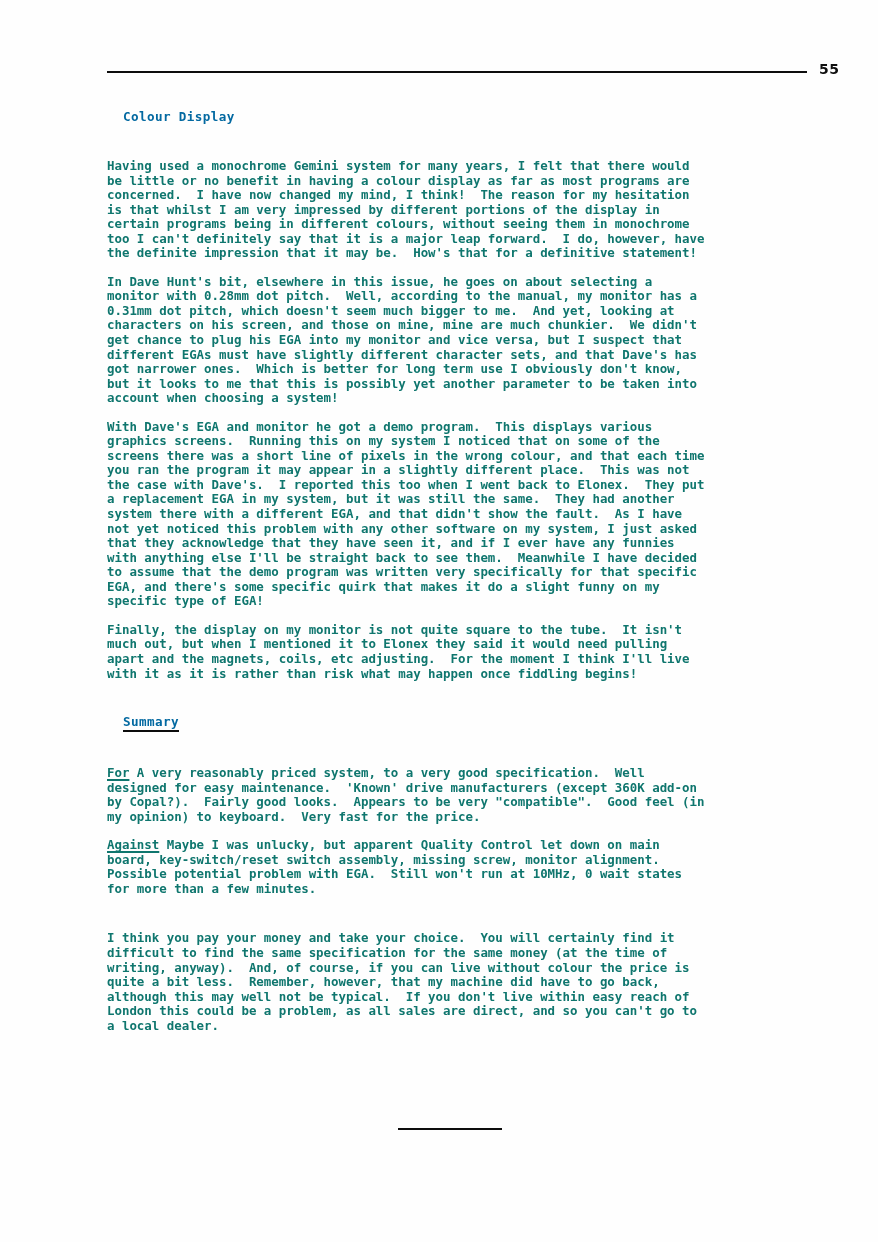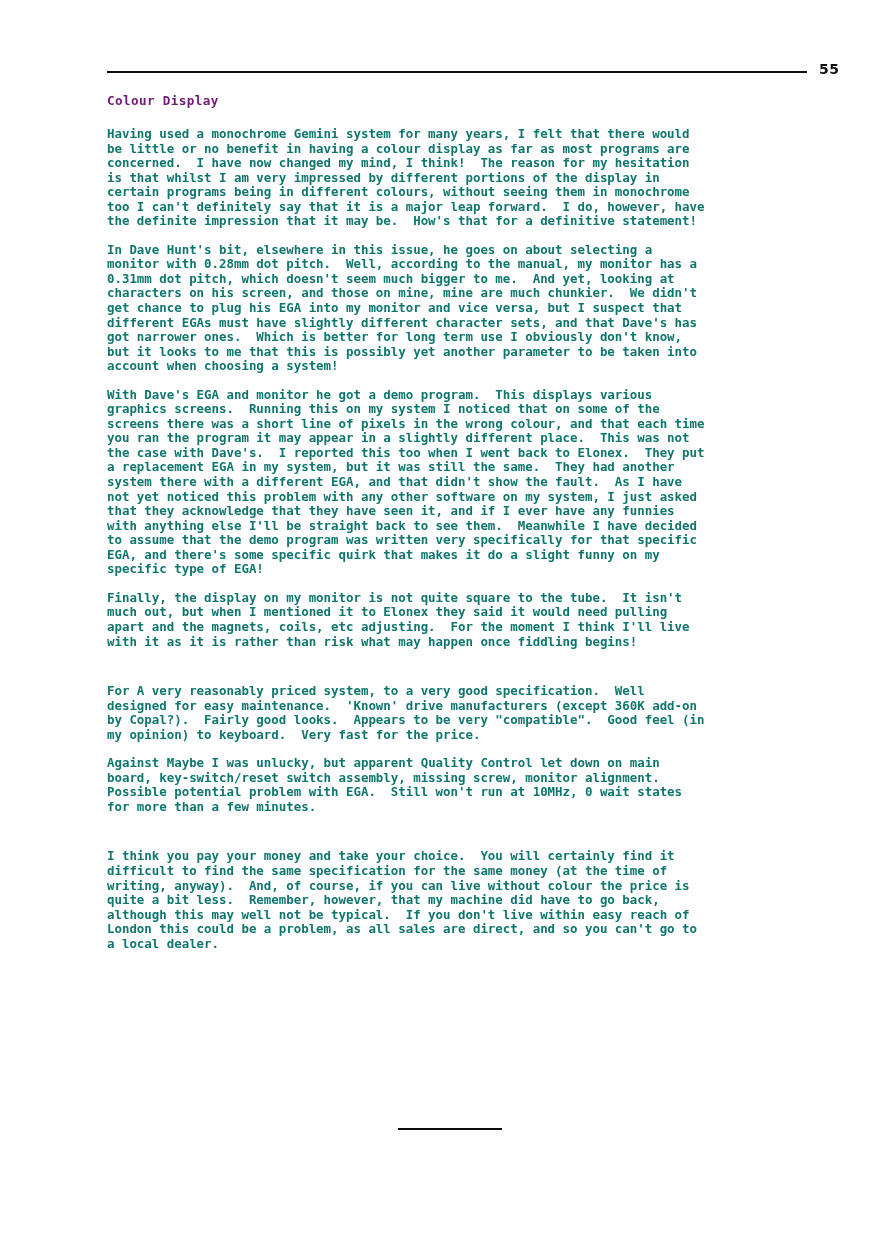--- a/index.html
+++ b/index.html
@@ -59,22 +59,22 @@
     left: 107px;
     top: 93px;
     width: 716px;
   }
 
   .heading {
     font-family: "DejaVu Sans Mono", "Liberation Mono", monospace;
     font-weight: bold;
     font-size: 12.6px;
     letter-spacing: 0.4px;
-    color: #701a75;
-    margin: 0;
+    color: #0369a1;
+    margin: 16px;
     line-height: 16px;
   }
   .heading.underlined {
     display: inline-block;
     border-bottom: 2.2px solid #0c0c0c;
     padding-bottom: 0px;
   }
 
   .para {
     font-family: "DejaVu Sans Mono", "Liberation Mono", monospace;
@@ -82,20 +82,21 @@
     font-weight: bold;
     line-height: 14.55px;
     letter-spacing: -0.02px;
     color: #0f766e;
     margin: 0;
     white-space: pre-wrap;
     word-spacing: 0px;
   }
 
   .lead {
+    text-decoration: underline;
     text-underline-offset: 2px;
     text-decoration-thickness: 1.6px;
   }
 
   
   .gap-head-para { height: 18px; }
   .gap-para { height: 14px; }
   .gap-before-head { height: 17px; }
 
   
@@ -157,20 +158,23 @@
 EGA, and there's some specific quirk that makes it do a slight funny on my
 specific type of EGA!</div>
     <div class="gap-para"></div>
 
     <div class="para">Finally, the display on my monitor is not quite square to the tube.  It isn't
 much out, but when I mentioned it to Elonex they said it would need pulling
 apart and the magnets, coils, etc adjusting.  For the moment I think I'll live
 with it as it is rather than risk what may happen once fiddling begins!</div>
     <div class="gap-before-head"></div>
 
+    <div>
+      <span class="heading underlined">Summary</span>
+    </div>
     <div class="gap-head-para"></div>
 
     <div class="para"><span class="lead">For</span><span> A very reasonably priced system, to a very good specification.  Well
 designed for easy maintenance.  'Known' drive manufacturers (except 360K add-on
 by Copal?).  Fairly good looks.  Appears to be very "compatible".  Good feel (in
 my opinion) to keyboard.  Very fast for the price.</span></div>
     <div class="gap-para"></div>
 
     <div class="para"><span class="lead">Against</span><span> Maybe I was unlucky, but apparent Quality Control let down on main
 board, key-switch/reset switch assembly, missing screw, monitor alignment.

